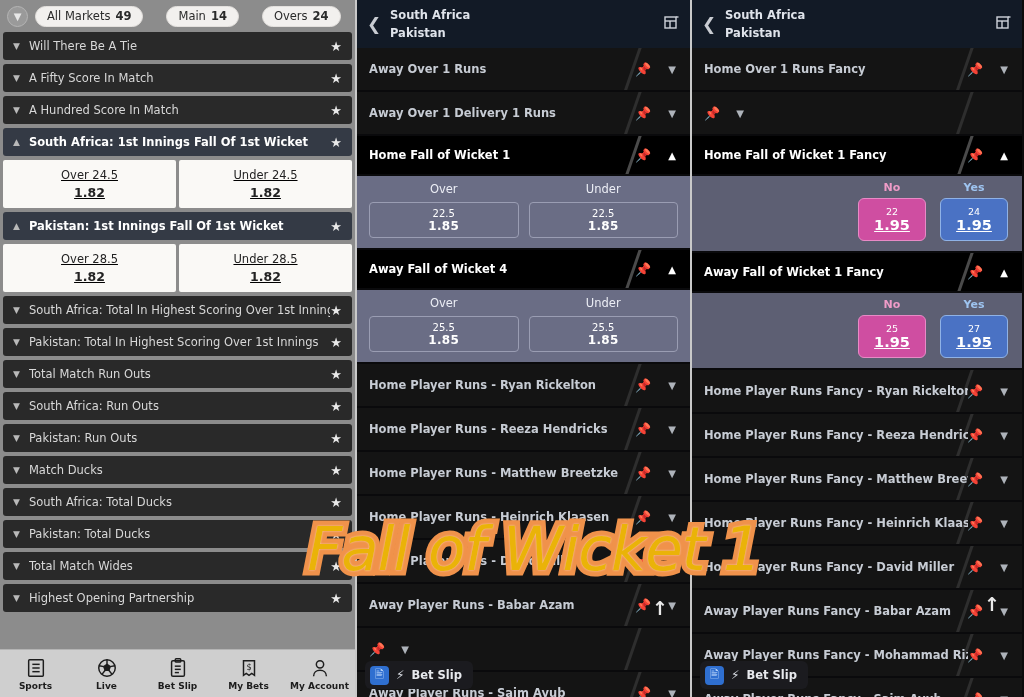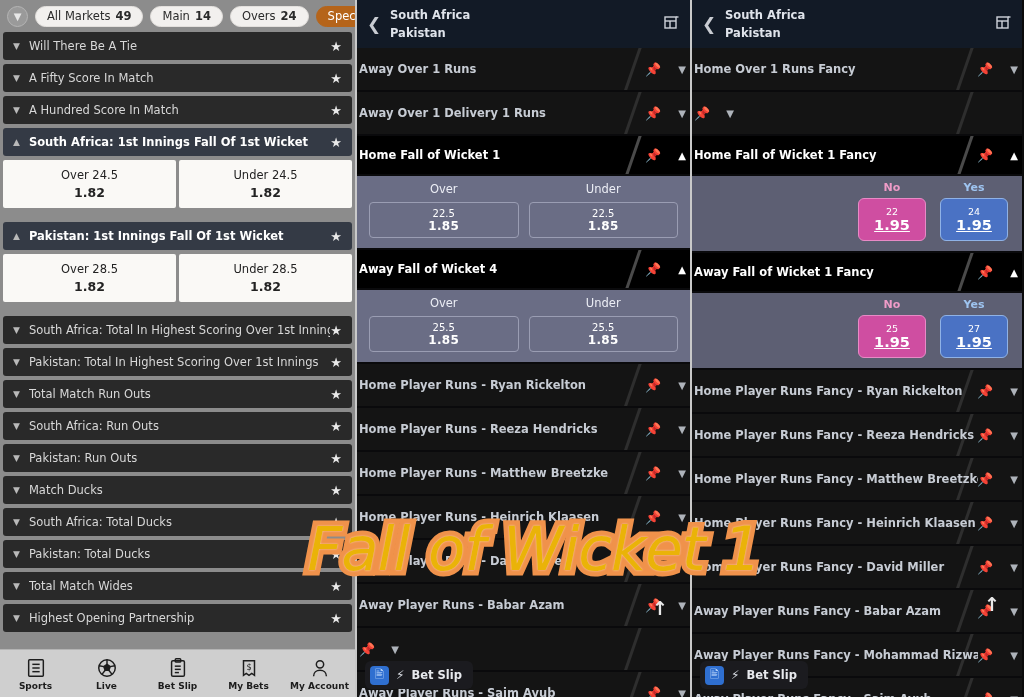--- a/index.html
+++ b/index.html
@@ -43,21 +43,21 @@
     height: 28px; margin-bottom: 4px;
     background: #292929; border-radius: 3px;
     display: flex; align-items: center; padding: 0 10px;
     color: #d8d8d8; font-size: 11.5px;
   }
   .mkt-row.expanded { background: #343a45; color: #fff; font-weight: bold; }
   .mkt-row .caret { font-size: 9px; margin-right: 9px; color: #b9b9b9; }
   .mkt-row .mkt-label { flex: 1; white-space: nowrap; overflow: hidden; }
   .mkt-row .star { color: #e9e9e9; font-size: 13px; }
 
-  .ou-row { display: flex; gap: 3px; margin-bottom: 14px; }
+  .ou-row { display: flex; gap: 3px; margin-bottom: 4px; text-decoration: underline; }
   .ou-cell {
     flex: 1; height: 48px; background: #faf9f6; border-radius: 2px;
     display: flex; flex-direction: column; align-items: center; justify-content: center;
     color: #222; gap: 3px;
   }
   .ou-cell .ou-name { font-size: 11.5px; }
   .ou-cell .ou-odd { font-size: 12.5px; font-weight: bold; }
 
   .bottom-nav {
     height: 48px; background: #cfcfcf; flex: none;
@@ -85,21 +85,21 @@
   }
   .back-chev { color: #c9ccd2; font-size: 17px; width: 14px; flex: none; }
   .teams { display: flex; flex-direction: column; gap: 4px; flex: 1; }
   .teams .tm { font-size: 11.5px; color: #dfe3ea; font-weight: bold; }
   .hdr-icon { color: #cfd3da; flex: none; }
 
   .dk-list { flex: 1; overflow: hidden; }
 
   .dk-row {
     height: 42px; background: #141414; margin-bottom: 2px;
-    display: flex; align-items: center; padding: 0 2px;
+    display: flex; align-items: center; padding: 0 12px;
     color: #c7ccd4; font-size: 11.5px; font-weight: bold;
     position: relative; overflow: hidden;
   }
   .dk-row .dk-label { flex: 1; white-space: nowrap; overflow: hidden; z-index:2; }
   .dk-row .slash {
     position: absolute; right: 56px; top: -8px; width: 3px; height: 60px;
     background: #2e2e2e; transform: rotate(19deg); z-index: 1;
   }
   .dk-row .pin { color: #5d5d5d; font-size: 13px; margin-right: 14px; z-index: 2; }
   .dk-row .ex-caret { color: #aeb3ba; font-size: 10px; width: 12px; text-align: center; z-index: 2; }
@@ -172,21 +172,21 @@
   }
 </style>
 </head>
 <body>
 
 <div id="root">
 
   <div class="panel-left">
     <div class="filter-bar">
       <div class="chev-circle">▼</div>
-      <div id="filter-pills" style="display:flex;gap:7px;">
+      <div id="filter-pills" style="display:flex;gap:23px;">
           <div class="pill">
             <span>All Markets</span>
             <span class="cnt">49</span>
           </div>
           <div class="pill">
             <span>Main</span>
             <span class="cnt">14</span>
           </div>
           <div class="pill">
             <span>Overs</span>

